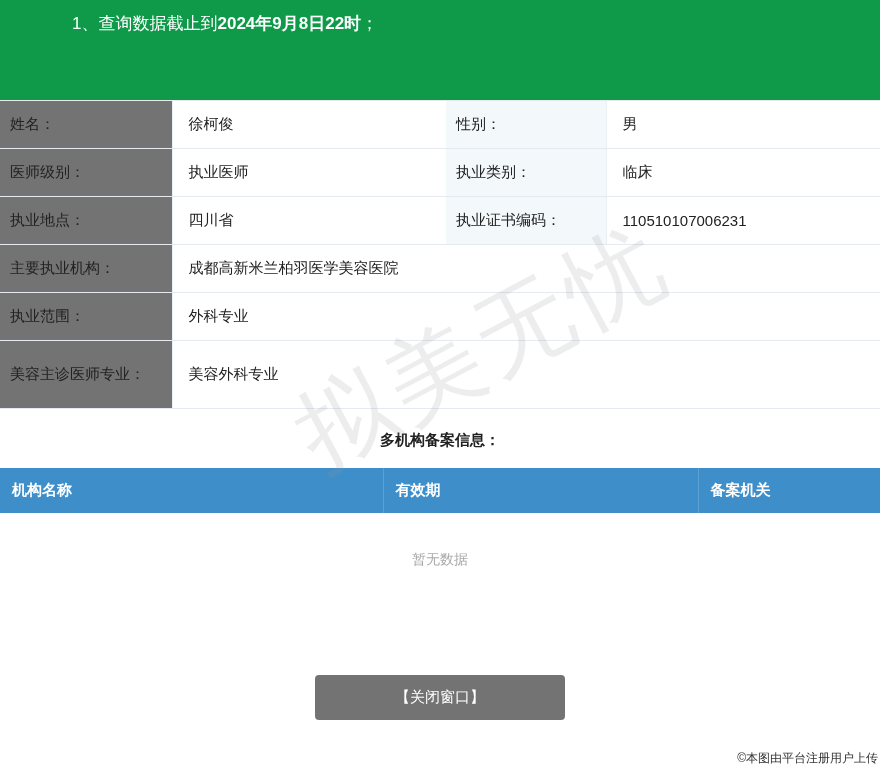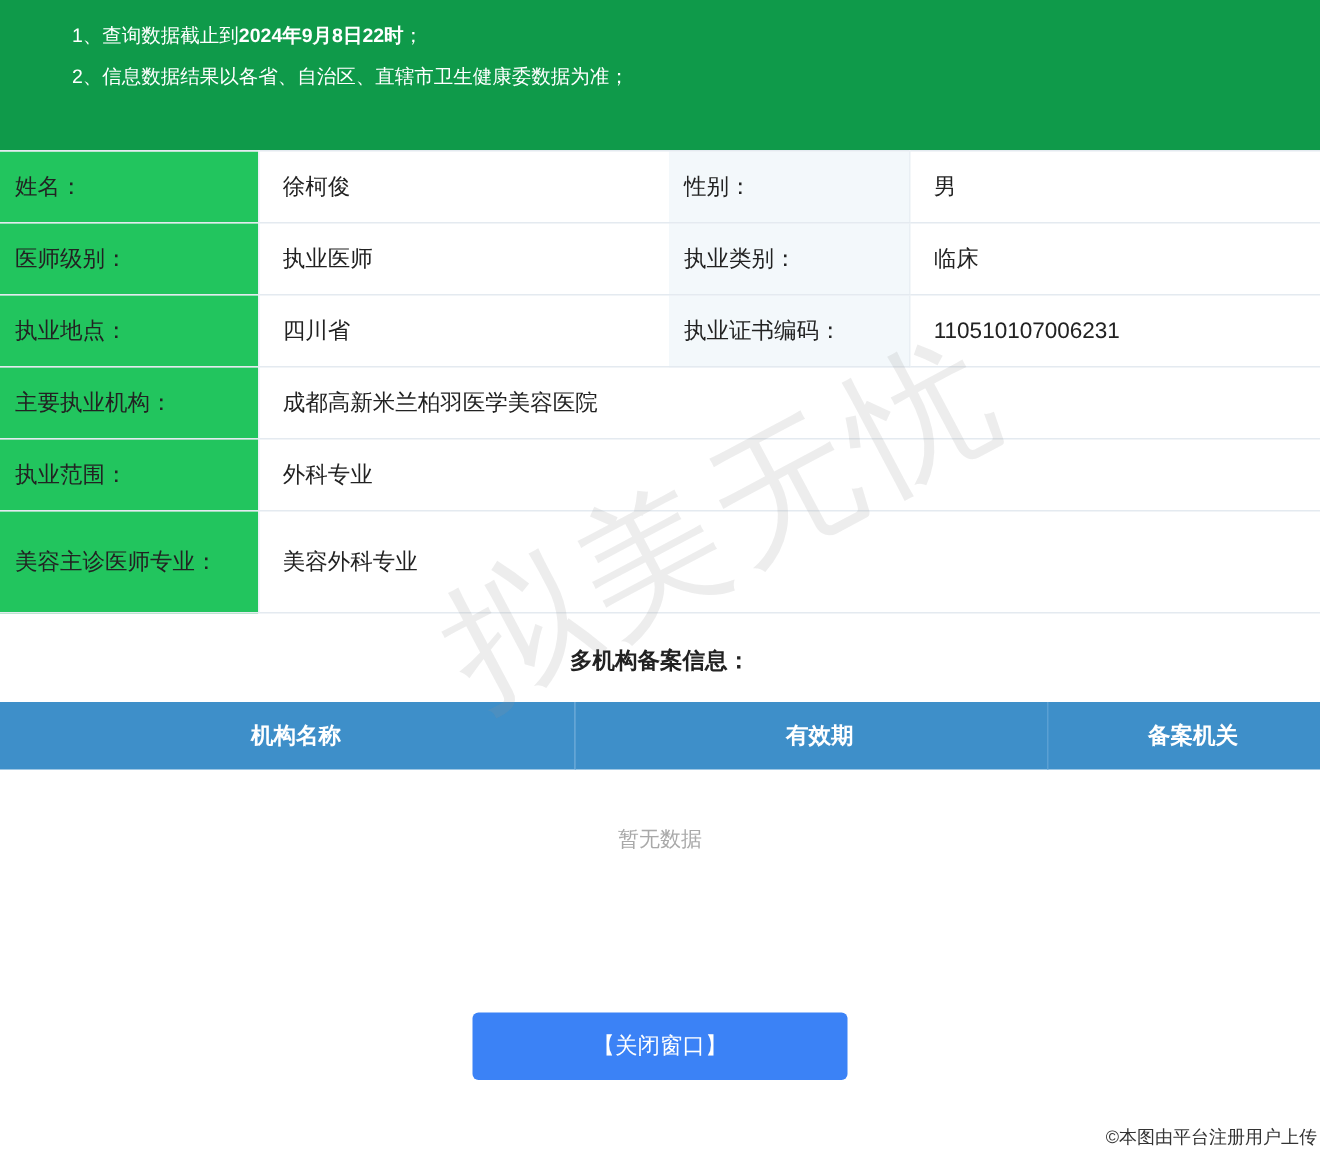--- a/index.html
+++ b/index.html
@@ -14,23 +14,23 @@
 
   
   .notice {
     background: #0f9a4a;
     color: #ffffff;
     padding: 10px 0 12px 0;
     height: 100px;
   }
   .notice ol { margin: 0; padding: 0; list-style: none; }
   .notice li {
-    font-size: 13px;
+    font-size: 17px;
     line-height: 27px;
-    padding-left: 48px;
+    padding-left: 72px;
     white-space: nowrap;
   }
   .notice .b { font-weight: bold; }
 
   
   .info-table {
     width: 880px;
     border-collapse: collapse;
     table-layout: fixed;
     position: relative;
@@ -40,21 +40,21 @@
     border: 1px solid #e4eaf0;
     border-left: none;
     border-right: none;
     font-size: 15px;
     color: #222;
     padding: 14px 10px 14px 10px;
     vertical-align: middle;
     background: transparent;
   }
   .info-table td.label {
-    background: #22c55e;
+    background: #737373;
     padding-left: 10px;
     width: 172px;
     color: #222;
     margin-top: 28px;
   }
   .info-table td.value { padding-left: 16px; }
   .info-table td.label2 { background: #f3f8fb; width: 160px; padding-left: 10px; }
   .info-table td.value2 { padding-left: 16px; }
   .info-table tr:first-child td { border-top: 1px solid #e4eaf0; }
   .cell-tall { height: 68px; }
@@ -86,39 +86,39 @@
     padding: 22px 0 18px 0;
   }
 
   
   .rec-table { width: 880px; border-collapse: collapse; table-layout: fixed; }
   .rec-table th {
     background: #3e8fc9;
     color: #ffffff;
     font-size: 15px;
     font-weight: bold;
-    text-align: center;
+    text-align: left;
     padding: 13px 0 13px 12px;
     border-right: 1px solid #5aa0d3;
   }
   .rec-table th:last-child { border-right: none; }
   .rec-empty {
     text-align: center;
     color: #a9a9a9;
     font-size: 14px;
     padding: 38px 0 34px 0;
   }
 
   
   .btn-row { text-align: center; padding-top: 72px; }
   .close-btn {
     display: inline-block;
     width: 250px;
     padding: 13px 0;
-    background: #3b82f6;
+    background: #737373;
     color: #fff;
     font-size: 15px;
     text-align: center;
     border: none;
     border-radius: 4px;
     cursor: pointer;
     font-family: "Liberation Sans", sans-serif;
   }
 
   
@@ -134,23 +134,20 @@
 </head>
 <body>
 
 <div class="page">
 
   <div class="notice">
     <ol>
       <li>
         <span>1、</span><span>查询数据截止到</span><span class="b">2024年9月8日22时</span><span>；</span>
       </li>
-      <li>
-        <span>2、</span><span>信息数据结果以各省、自治区、直辖市卫生健康委数据为准；</span>
-      </li>
     </ol>
   </div>
 
   <table class="info-table">
     <tbody>
         <tr>
       <td class="label">姓名：</td>
       <td class="value">徐柯俊</td>
       <td class="label2">性别：</td>
       <td class="value2">男</td>

